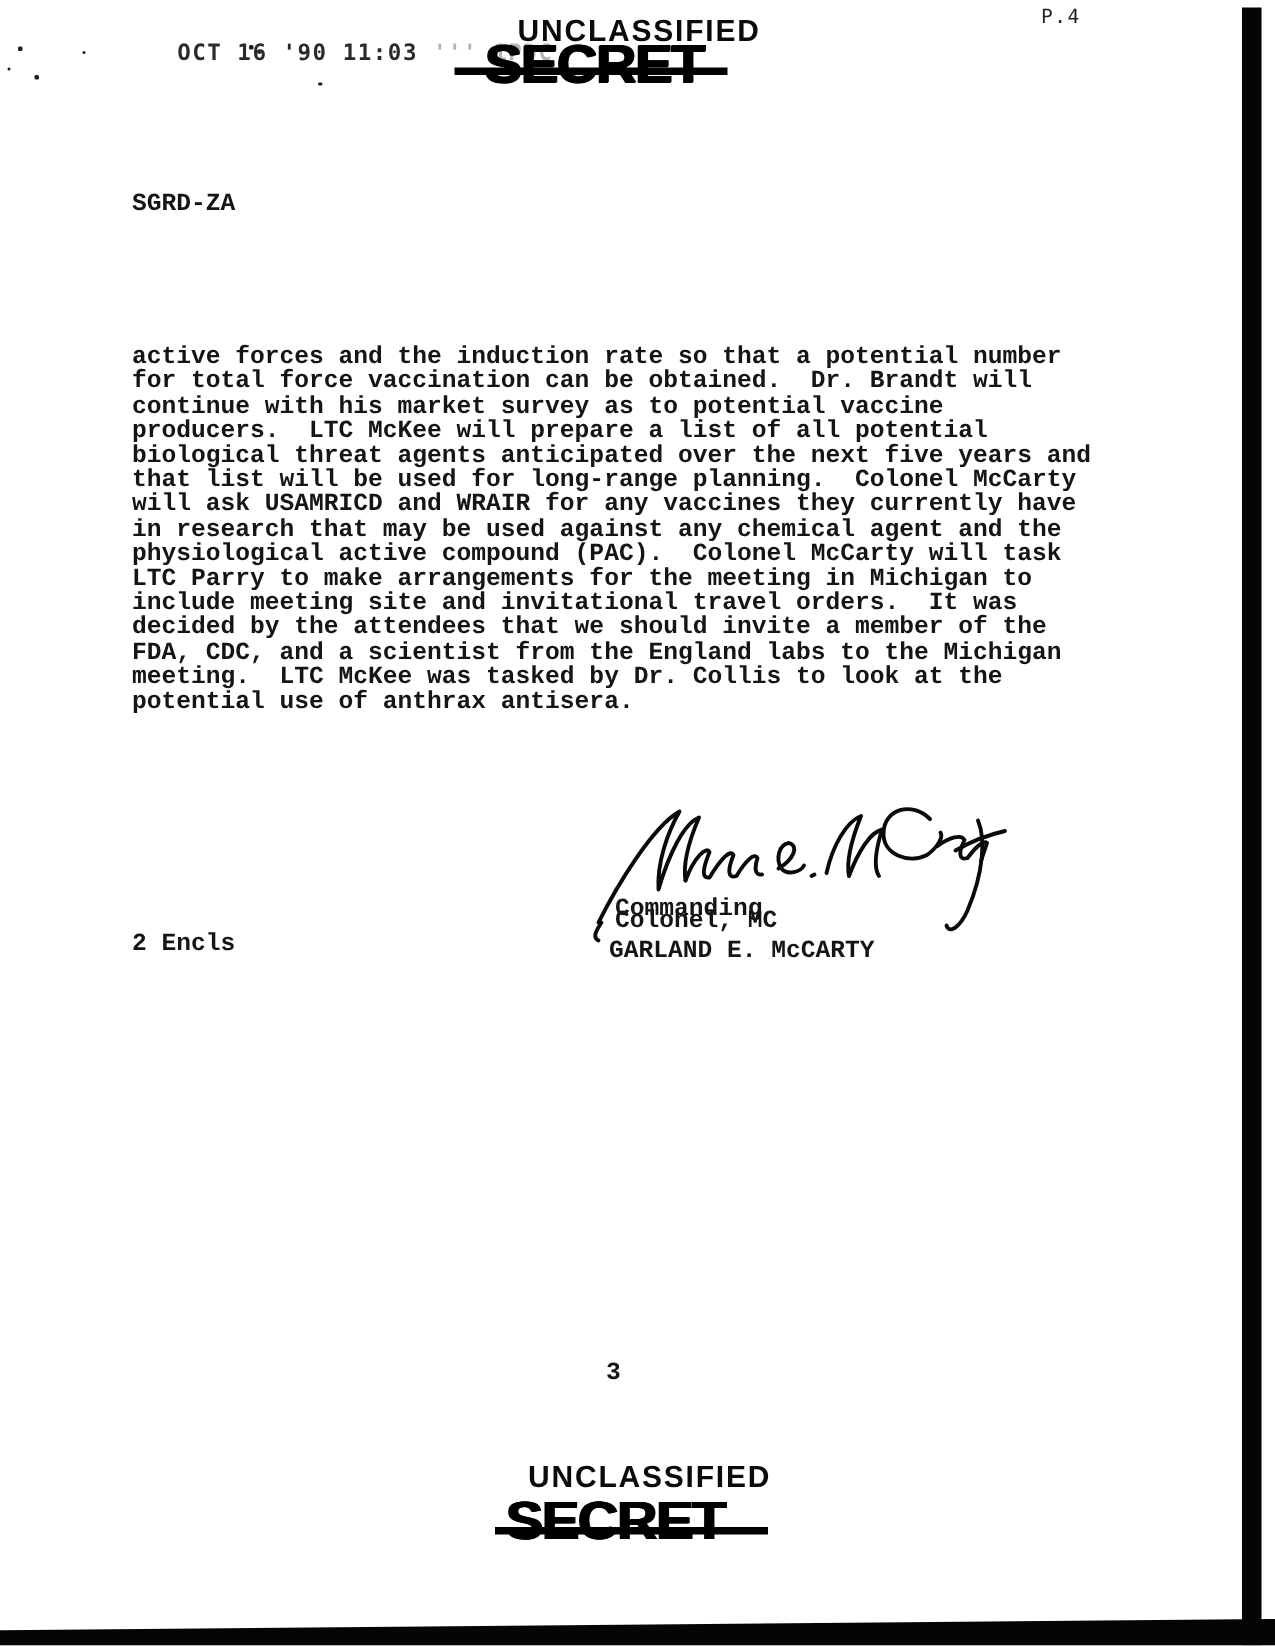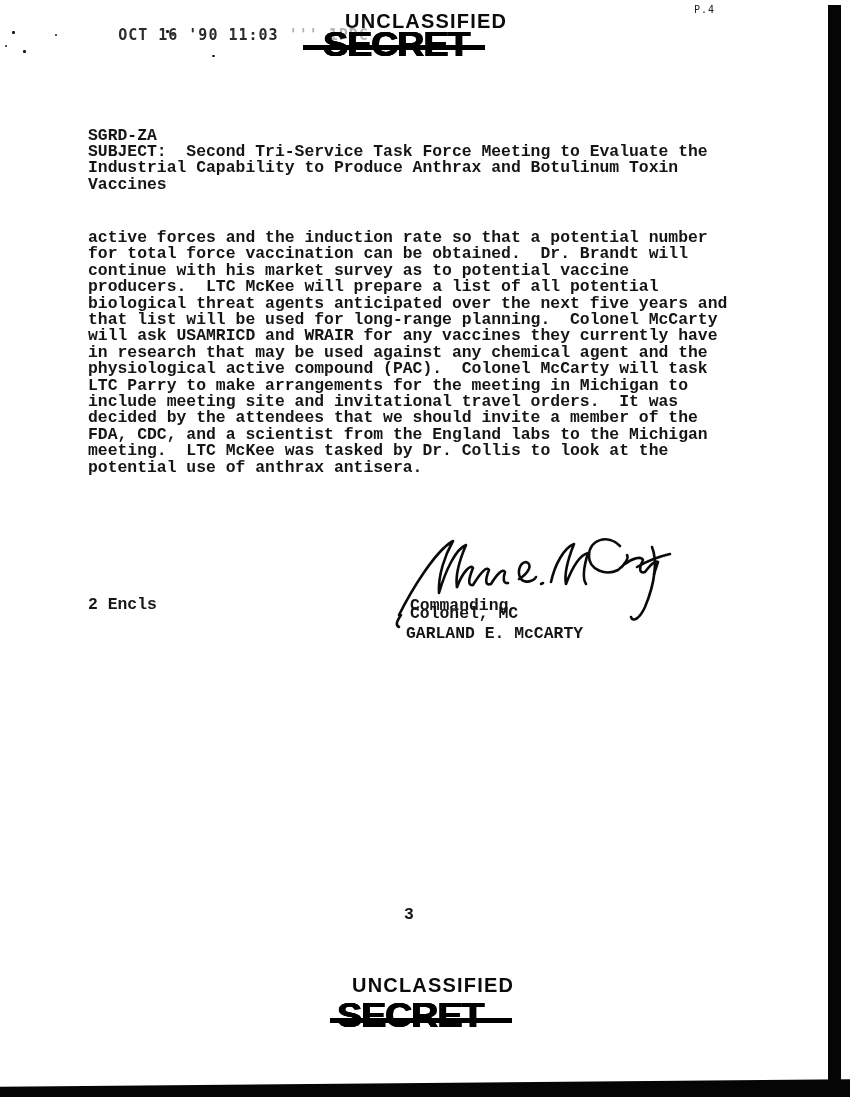--- a/index.html
+++ b/index.html
@@ -24,21 +24,21 @@
     font-family:"DejaVu Sans Mono", monospace;
     font-weight:400;
     font-size:15px;
     color:#2b2b2b;
     letter-spacing:1px;
     white-space:pre;
   }
   .fax-faint{opacity:0.35;}
   .pageind{
     font-family:"DejaVu Sans Mono", monospace;
-    font-size:10px;color:#222;letter-spacing:1px;
+    font-size:13px;color:#222;letter-spacing:1px;
   }
   .unclass{
     font-family:"Liberation Sans", sans-serif;
     font-weight:700;
     font-size:20px;
     letter-spacing:1.2px;
     color:#0b0b0b;
     transform:scaleY(1.02);
     white-space:nowrap;
   }
@@ -83,41 +83,38 @@
   <div class="abs faxline" style="left:78px;top:8px;font-weight:bold;">
     <span>OCT 16 '90 11:03</span><span> </span><span class="fax-faint">''' 1PDC</span>
   </div>
   <div class="abs pageind" style="left:694px;top:4px;">P.4</div>
 
   <div class="abs unclass" style="left:345px;top:10px;">UNCLASSIFIED</div>
   <div class="abs secretstamp" style="left:323px;top:28px;">SECRET</div>
   <div class="abs strike" style="left:303px;top:45px;width:182px;"></div>
 
   <div class="abs mono" style="left:88px;top:128px;text-align:right;">SGRD-ZA</div>
-  <div class="abs mono" style="left:88px;top:144px;">SUBJECT:  Second Tri-Service Task Force Meeting to Evaluate the
-Industrial Capability to Produce Anthrax and Botulinum Toxin
-Vaccines</div>
 
   <div class="abs mono" style="left:88px;top:230px;">active forces and the induction rate so that a potential number
 for total force vaccination can be obtained.  Dr. Brandt will
 continue with his market survey as to potential vaccine
 producers.  LTC McKee will prepare a list of all potential
 biological threat agents anticipated over the next five years and
 that list will be used for long-range planning.  Colonel McCarty
 will ask USAMRICD and WRAIR for any vaccines they currently have
 in research that may be used against any chemical agent and the
 physiological active compound (PAC).  Colonel McCarty will task
 LTC Parry to make arrangements for the meeting in Michigan to
 include meeting site and invitational travel orders.  It was
 decided by the attendees that we should invite a member of the
 FDA, CDC, and a scientist from the England labs to the Michigan
 meeting.  LTC McKee was tasked by Dr. Collis to look at the
 potential use of anthrax antisera.</div>
 
-  <div class="abs mono sigline" style="left:88px;top:597px;">2 Encls</div>
+  <div class="abs mono sigline" style="left:88px;top:621px;">2 Encls</div>
   <div class="abs mono sigline" style="left:406px;top:597px;margin-top:29px;">GARLAND E. McCARTY</div>
   <div class="abs mono sigline" style="left:410px;top:606px;">Colonel, MC</div>
   <div class="abs mono sigline" style="left:410px;top:598px;">Commanding</div>
 
   <svg class="abs" style="left:393px;top:533px;" width="280" height="112" viewBox="0 0 280 112" fill="none" stroke="#0a0a0a" stroke-width="2.6" stroke-linecap="round" stroke-linejoin="round">
     <path d="M6,82 C18,58 42,18 60,8 C52,22 45,42 46,60 C53,36 63,16 73,12 C67,26 62,42 64,54"></path>
     <path d="M64,54 C70,38 78,31 80,35 C76,45 74,53 80,52 C88,39 94,33 96,37 C92,47 92,53 98,51 C104,41 110,35 112,39 C110,45 110,51 115,50"></path>
     <path d="M126,46 C136,40 140,31 133,29 C126,30 124,40 128,46 C132,51 141,48 143,44"></path>
     <path d="M148,51 l2,-1"></path>
     <path d="M158,49 C162,31 171,15 181,11 C175,26 171,41 173,51 C179,35 187,22 195,20 C191,33 189,45 193,51"></path>

